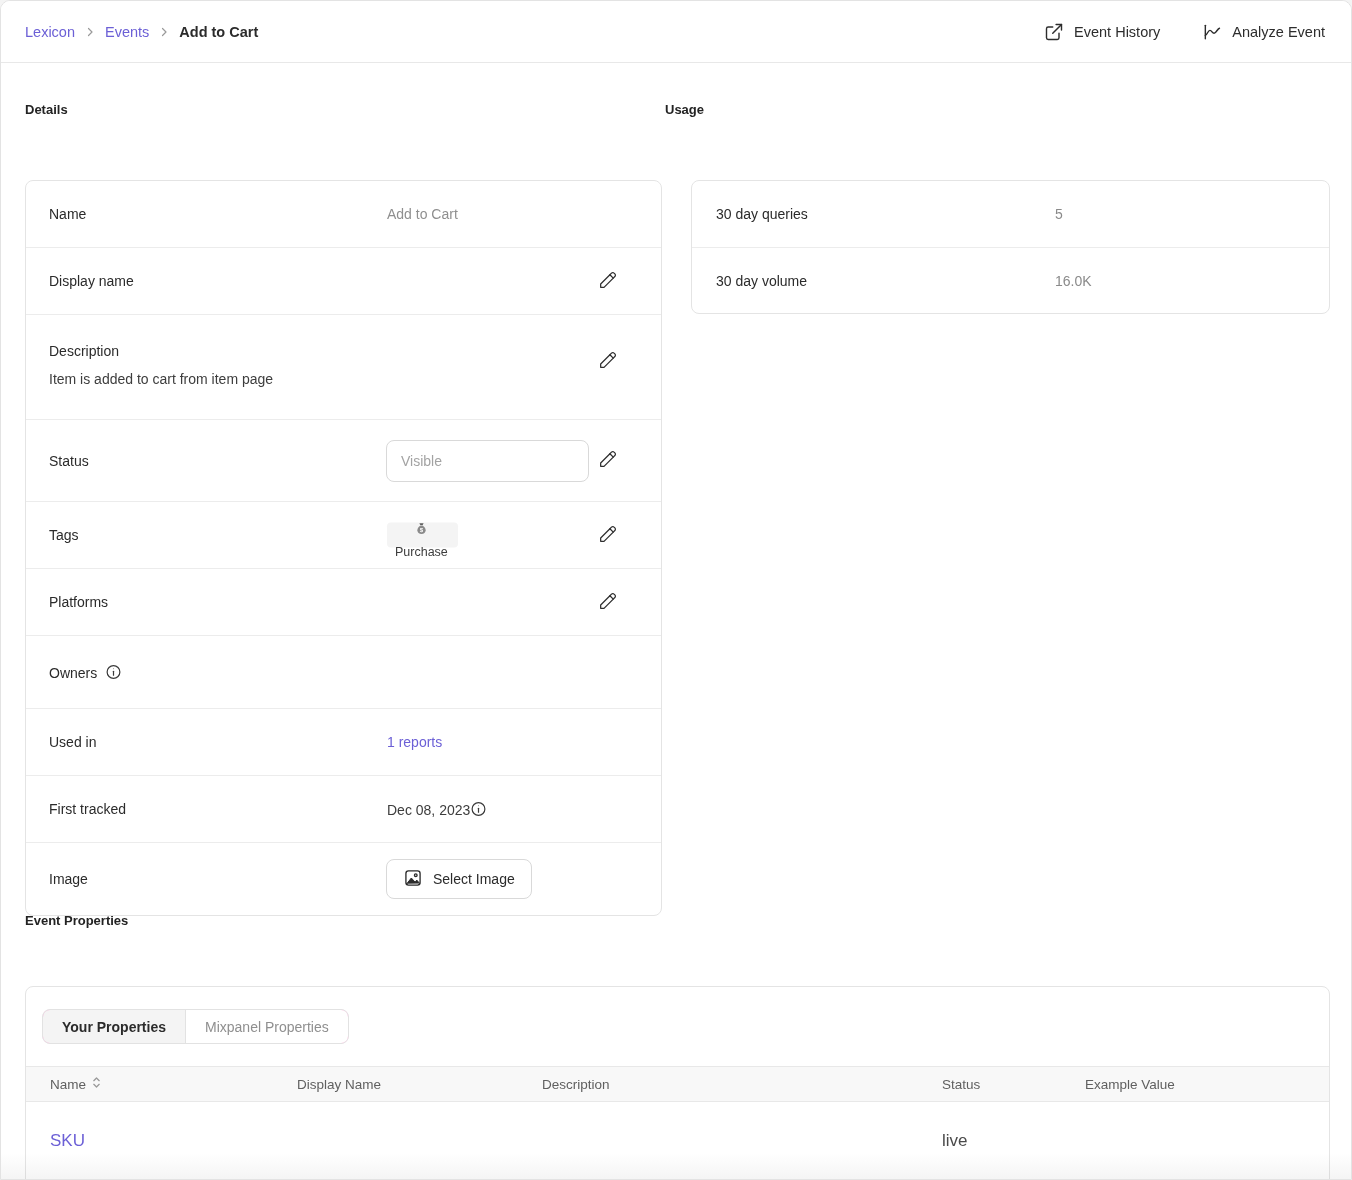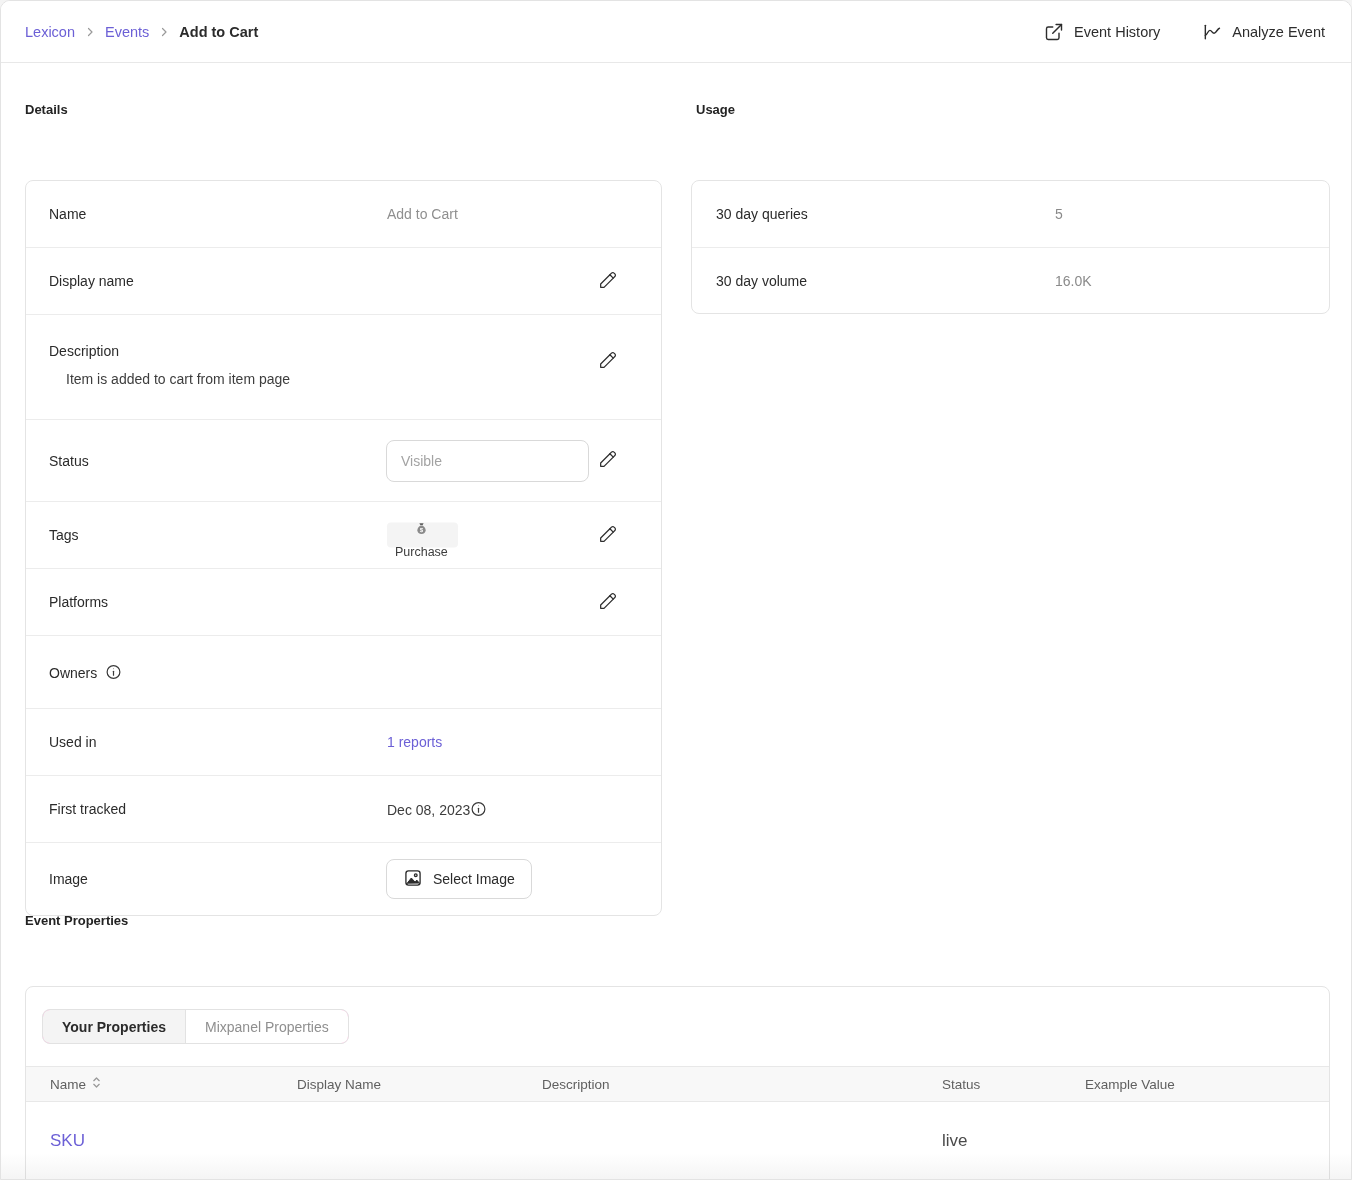--- a/index.html
+++ b/index.html
@@ -37,21 +37,21 @@
     font-family: inherit; font-size: 14.5px; font-weight: 500; color: #2d2d2d;
   }
   .top-action svg { display: block; }
 
   
   .section-title {
     position: absolute;
     font-size: 13px; font-weight: 700; color: #232323;
   }
   #details-title { left: 24px; top: 101px; }
-  #usage-title { left: 695px; top: 101px; }
+  #usage-title { left: 664px; top: 101px; }
   #ep-title { left: 24px; top: 912px; }
 
   
   .card {
     position: absolute;
     background: #fff;
     border: 1px solid #e4e4e4;
     border-radius: 8px;
     margin-top: 38px;
   }
@@ -66,21 +66,21 @@
   .r-status { height: 82px; } .r-tags { height: 67px; } .r-platforms { height: 67px; }
   .r-owners { height: 73px; } .r-usedin { height: 67px; } .r-first { height: 67px; }
   .r-image { height: 73px; }
   .row-label {
     position: absolute; left: 23px; top: 50%; transform: translateY(-50%);
     font-size: 14px; font-weight: 500; color: #2b2b2b;
     display: flex; align-items: center; gap: 8px; white-space: nowrap;
   }
   .r-desc .row-label { top: 28px; transform: none; }
   .desc-value {
-    position: absolute; left: 40px; top: 56px;
+    position: absolute; left: 23px; top: 56px;
     font-size: 14px; color: #3d3d3d;
   }
   .row-value {
     position: absolute; left: 361px; top: 50%; transform: translateY(-50%);
     font-size: 14px; color: #8f8f8f; white-space: nowrap;
   }
   .edit-btn {
     position: absolute; right: 42px; top: 50%; transform: translateY(-50%);
     width: 22px; height: 22px; border: none; background: none; padding: 0;
     color: #2f2f2f; cursor: pointer; display: flex; align-items: center; justify-content: center;

